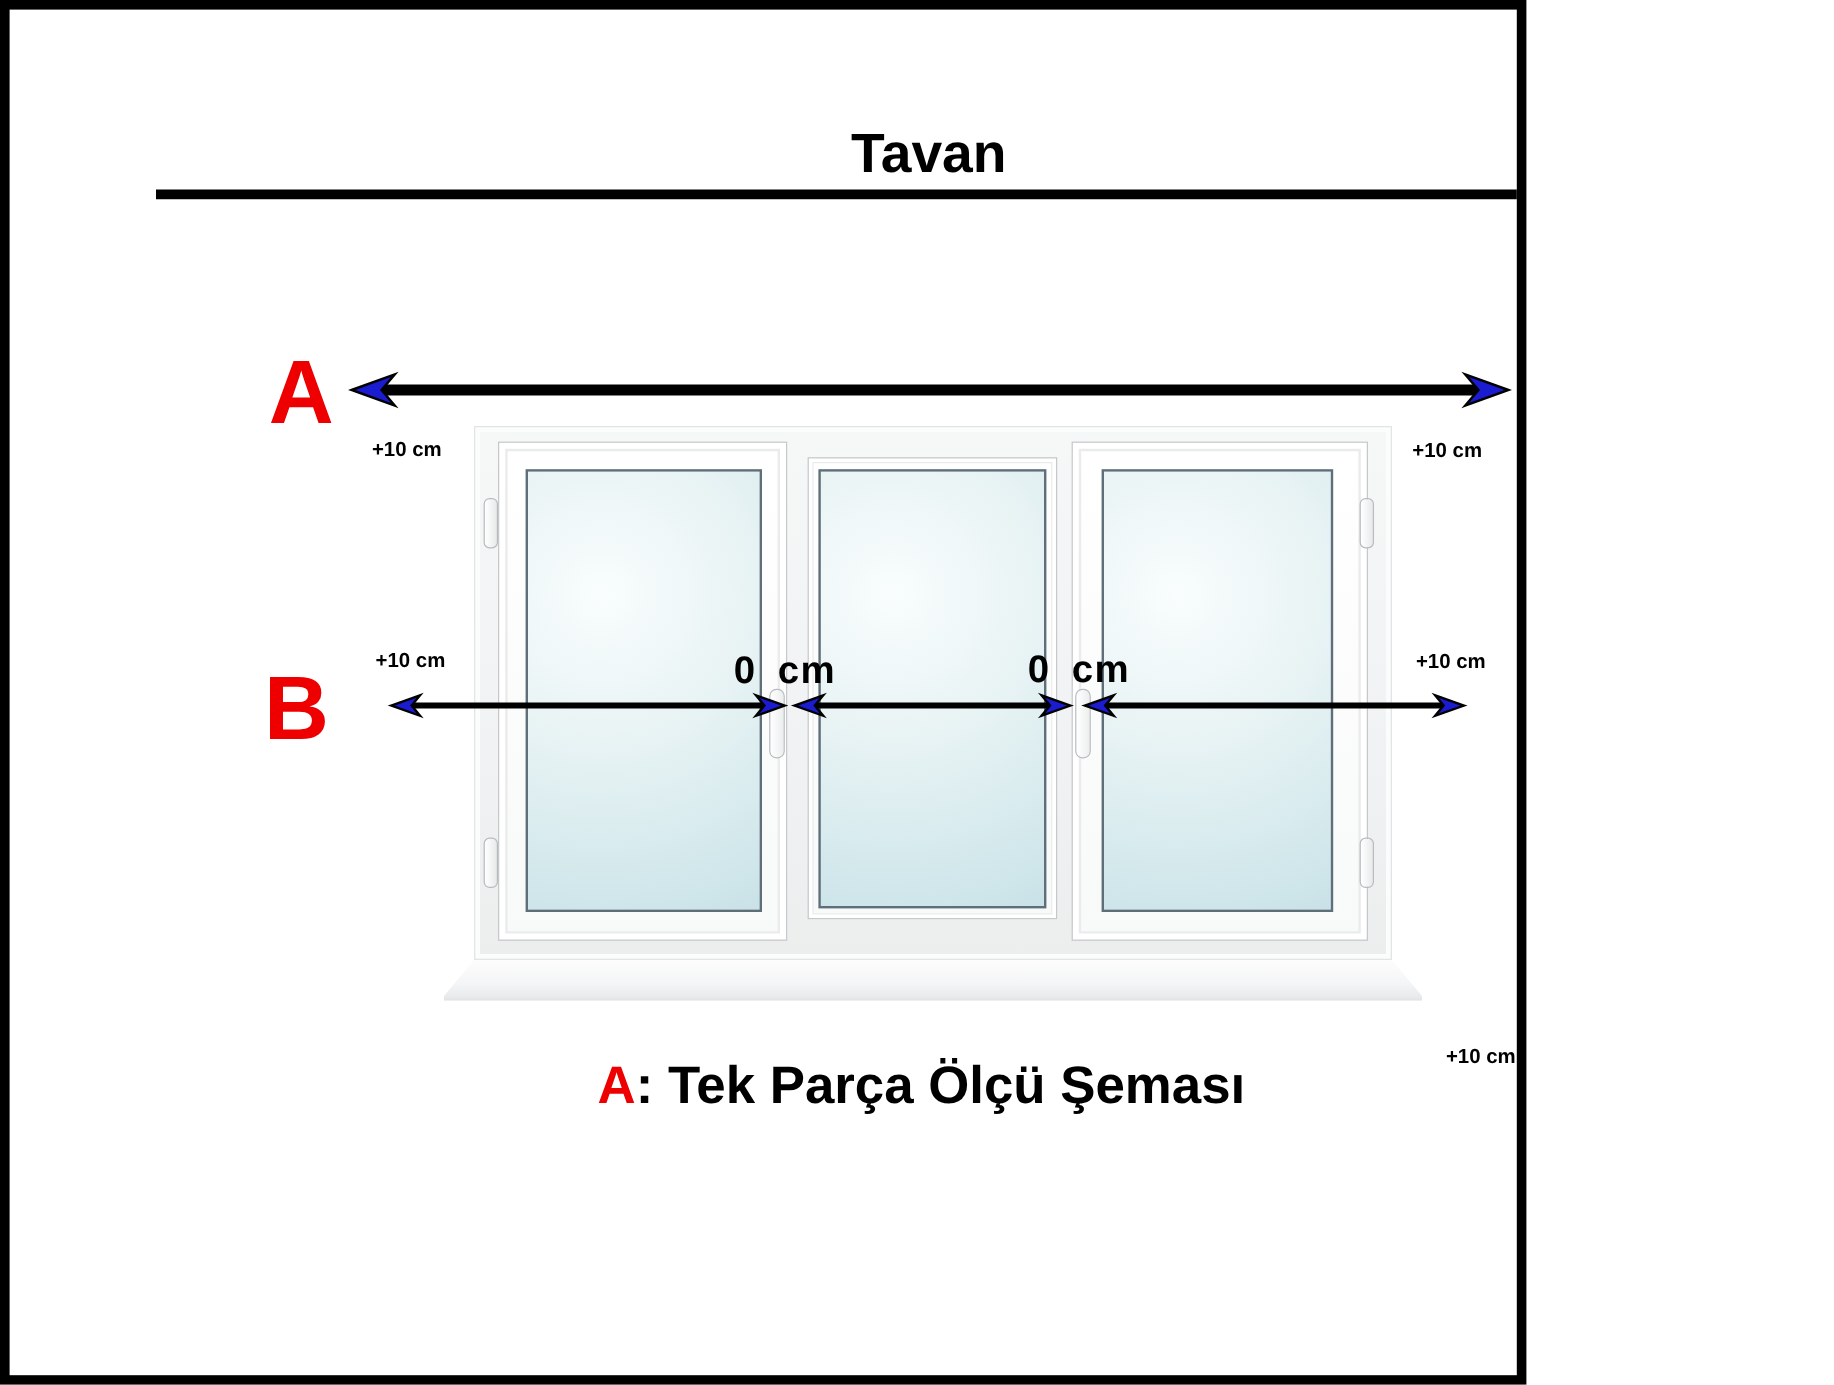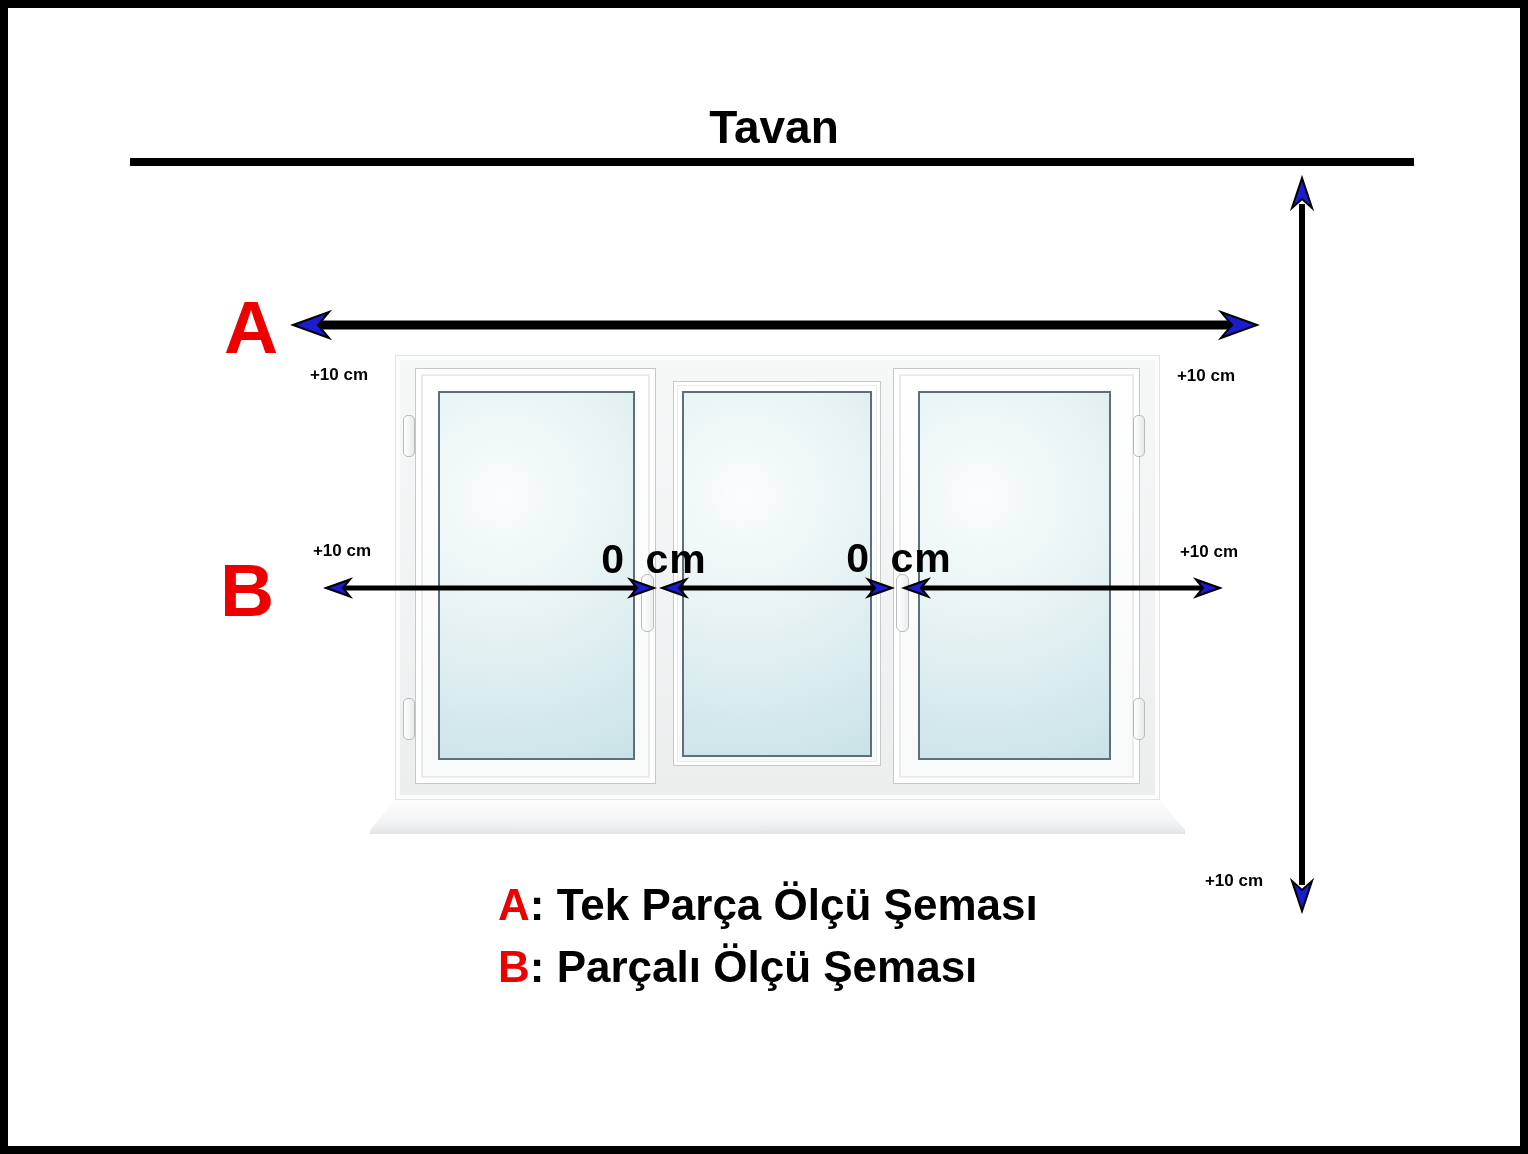--- a/index.html
+++ b/index.html
@@ -3,21 +3,21 @@
 <meta charset="utf-8">
 <style>
   :root{
     --accent-red:#ee0000;
     --arrow-blue:#1b1bd0;
     --line-black:#000000;
   }
   html,body{margin:0;padding:0;background:#ffffff;}
   .canvas{
     position:relative;
-    width:1528px;height:1154px;
+    width:1272px;height:1154px;
     box-sizing:border-box;
     background:#ffffff;
     border:8px solid #000;
     overflow:hidden;
     font-family:"Liberation Sans", sans-serif;
   }
   .abs{position:absolute;}
   .ctr{transform:translate(-50%,-50%);white-space:nowrap;}
 
   
@@ -33,21 +33,21 @@
   .letter-b{left:239px;top:582px;}
   .offset-label{
     font-size:17px;font-weight:bold;color:#000;
   }
   .off-a-left{left:331px;top:367px;}
   .off-a-right{left:1198px;top:368px;}
   .off-b-left{left:334px;top:543px;}
   .off-b-right{left:1201px;top:544px;}
   .off-bottom{left:1226px;top:873px;}
   .gap-label{
-    font-size:41px;font-weight:bold;color:#000;
+    font-size:32px;font-weight:bold;color:#000;
     word-spacing:8px;letter-spacing:1px;
   }
   .gap-1{left:646px;top:551px;}
   .gap-2{left:891px;top:550px;}
 
   .legend{
     left:490px;top:866px;
     font-size:44px;font-weight:bold;color:#000;
     line-height:62px;white-space:nowrap;
   }
@@ -173,16 +173,15 @@
   <div class="abs ctr offset-label off-a-right">+10 cm</div>
   <div class="abs ctr offset-label off-b-left">+10 cm</div>
   <div class="abs ctr offset-label off-b-right">+10 cm</div>
   <div class="abs ctr offset-label off-bottom">+10 cm</div>
 
   <div class="abs ctr gap-label gap-1">0 cm</div>
   <div class="abs ctr gap-label gap-2">0 cm</div>
 
   <div class="abs legend">
     <div><span class="key">A</span><span>: Tek Parça Ölçü Şeması</span></div>
-    <div><span class="key">B</span><span>: Parçalı Ölçü Şeması</span></div>
   </div>
 
 </div>
 
 </body></html>

